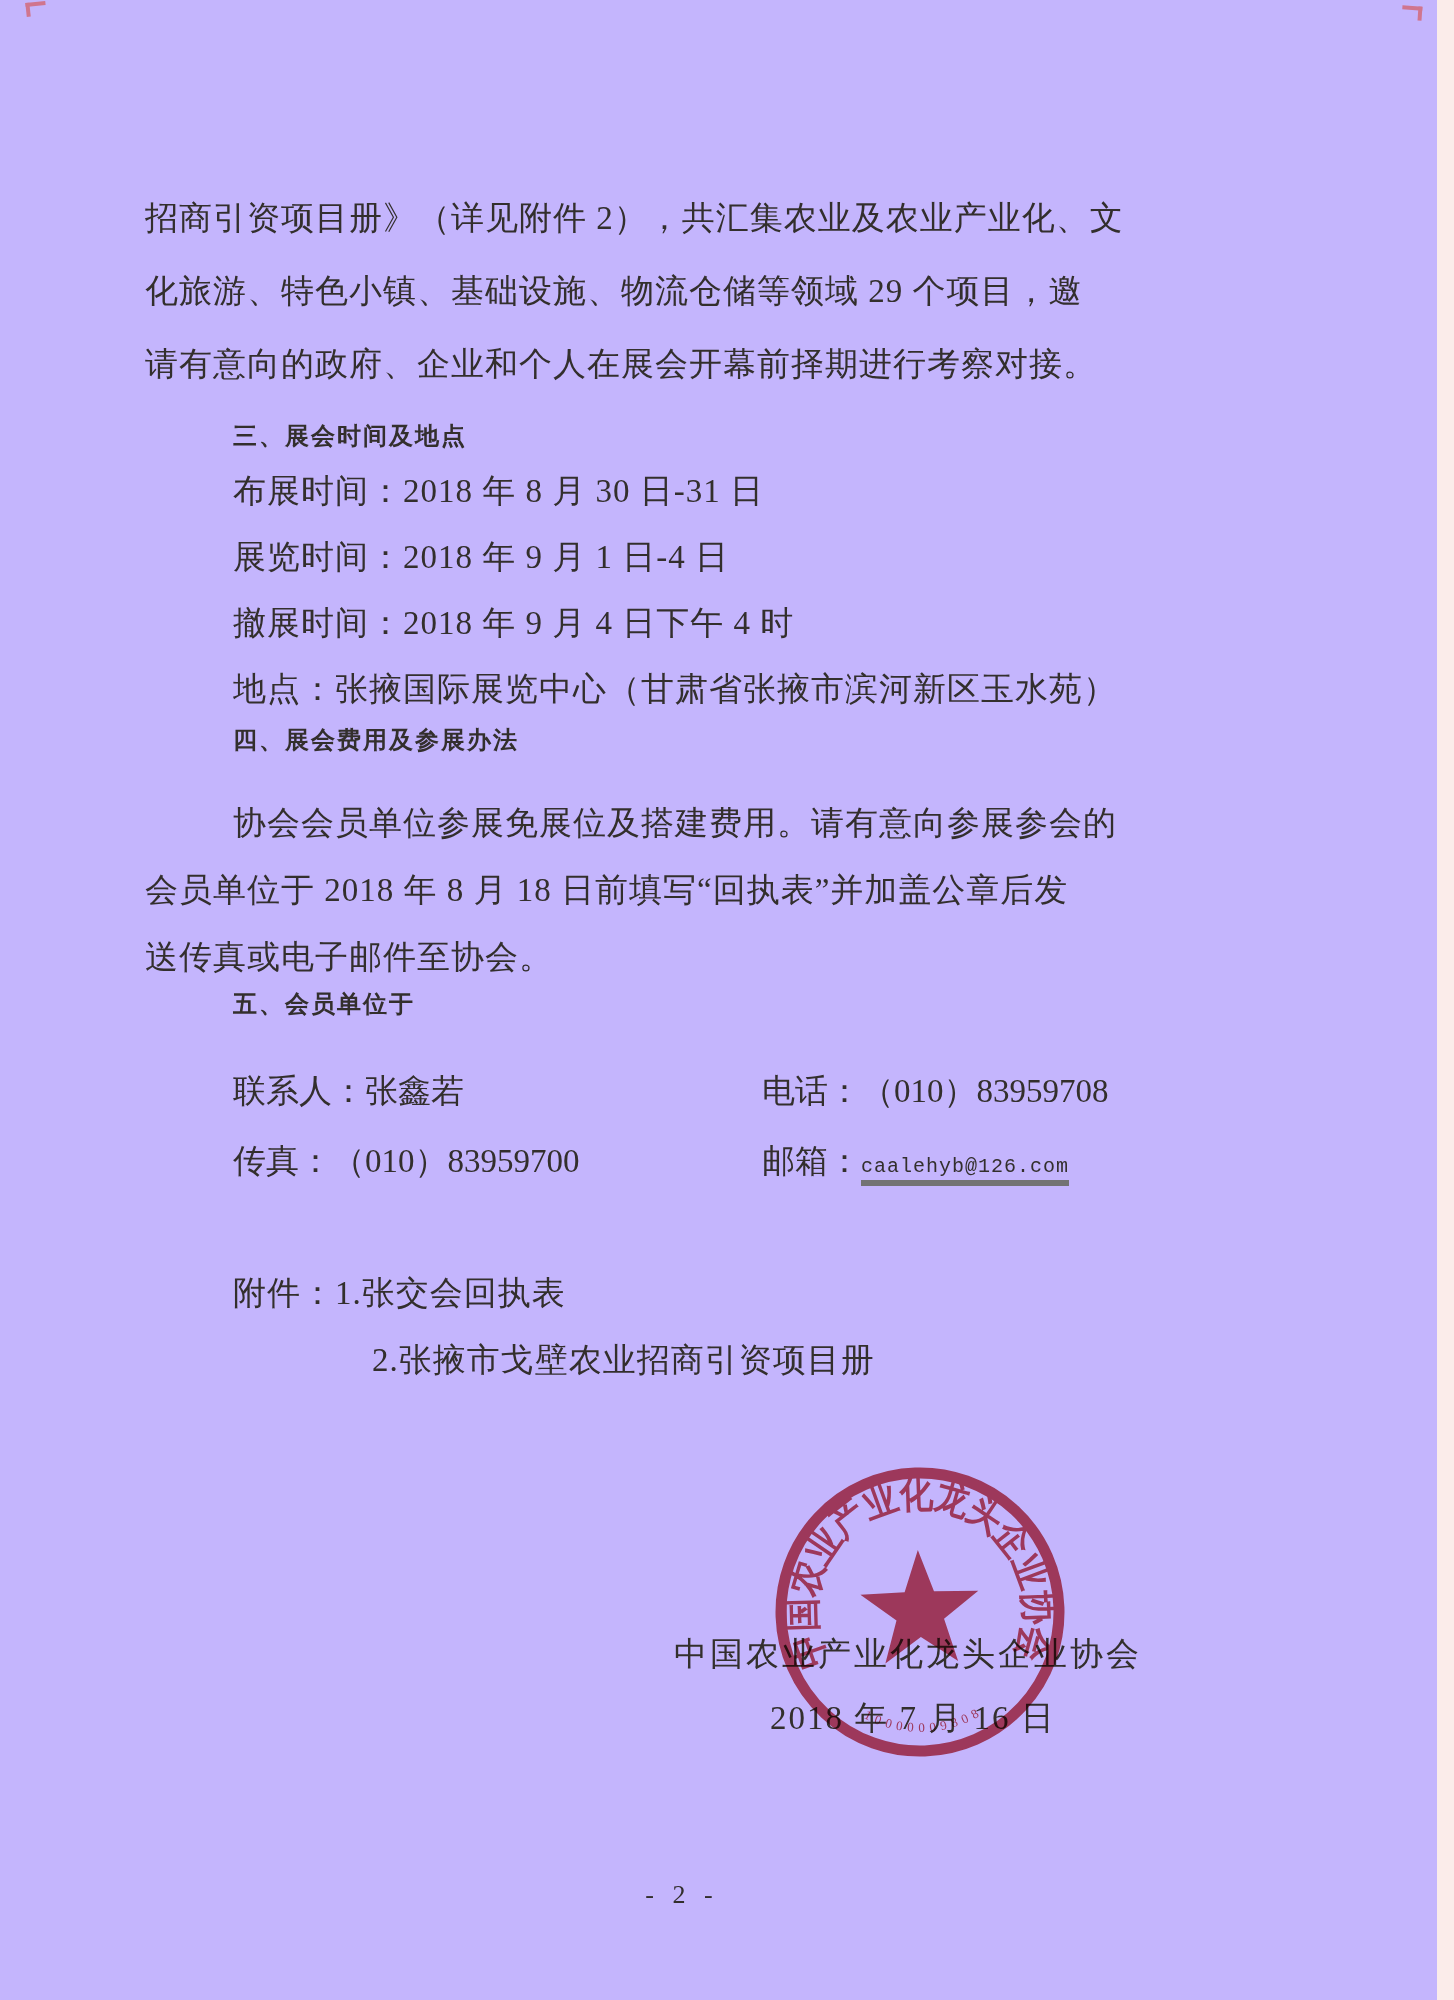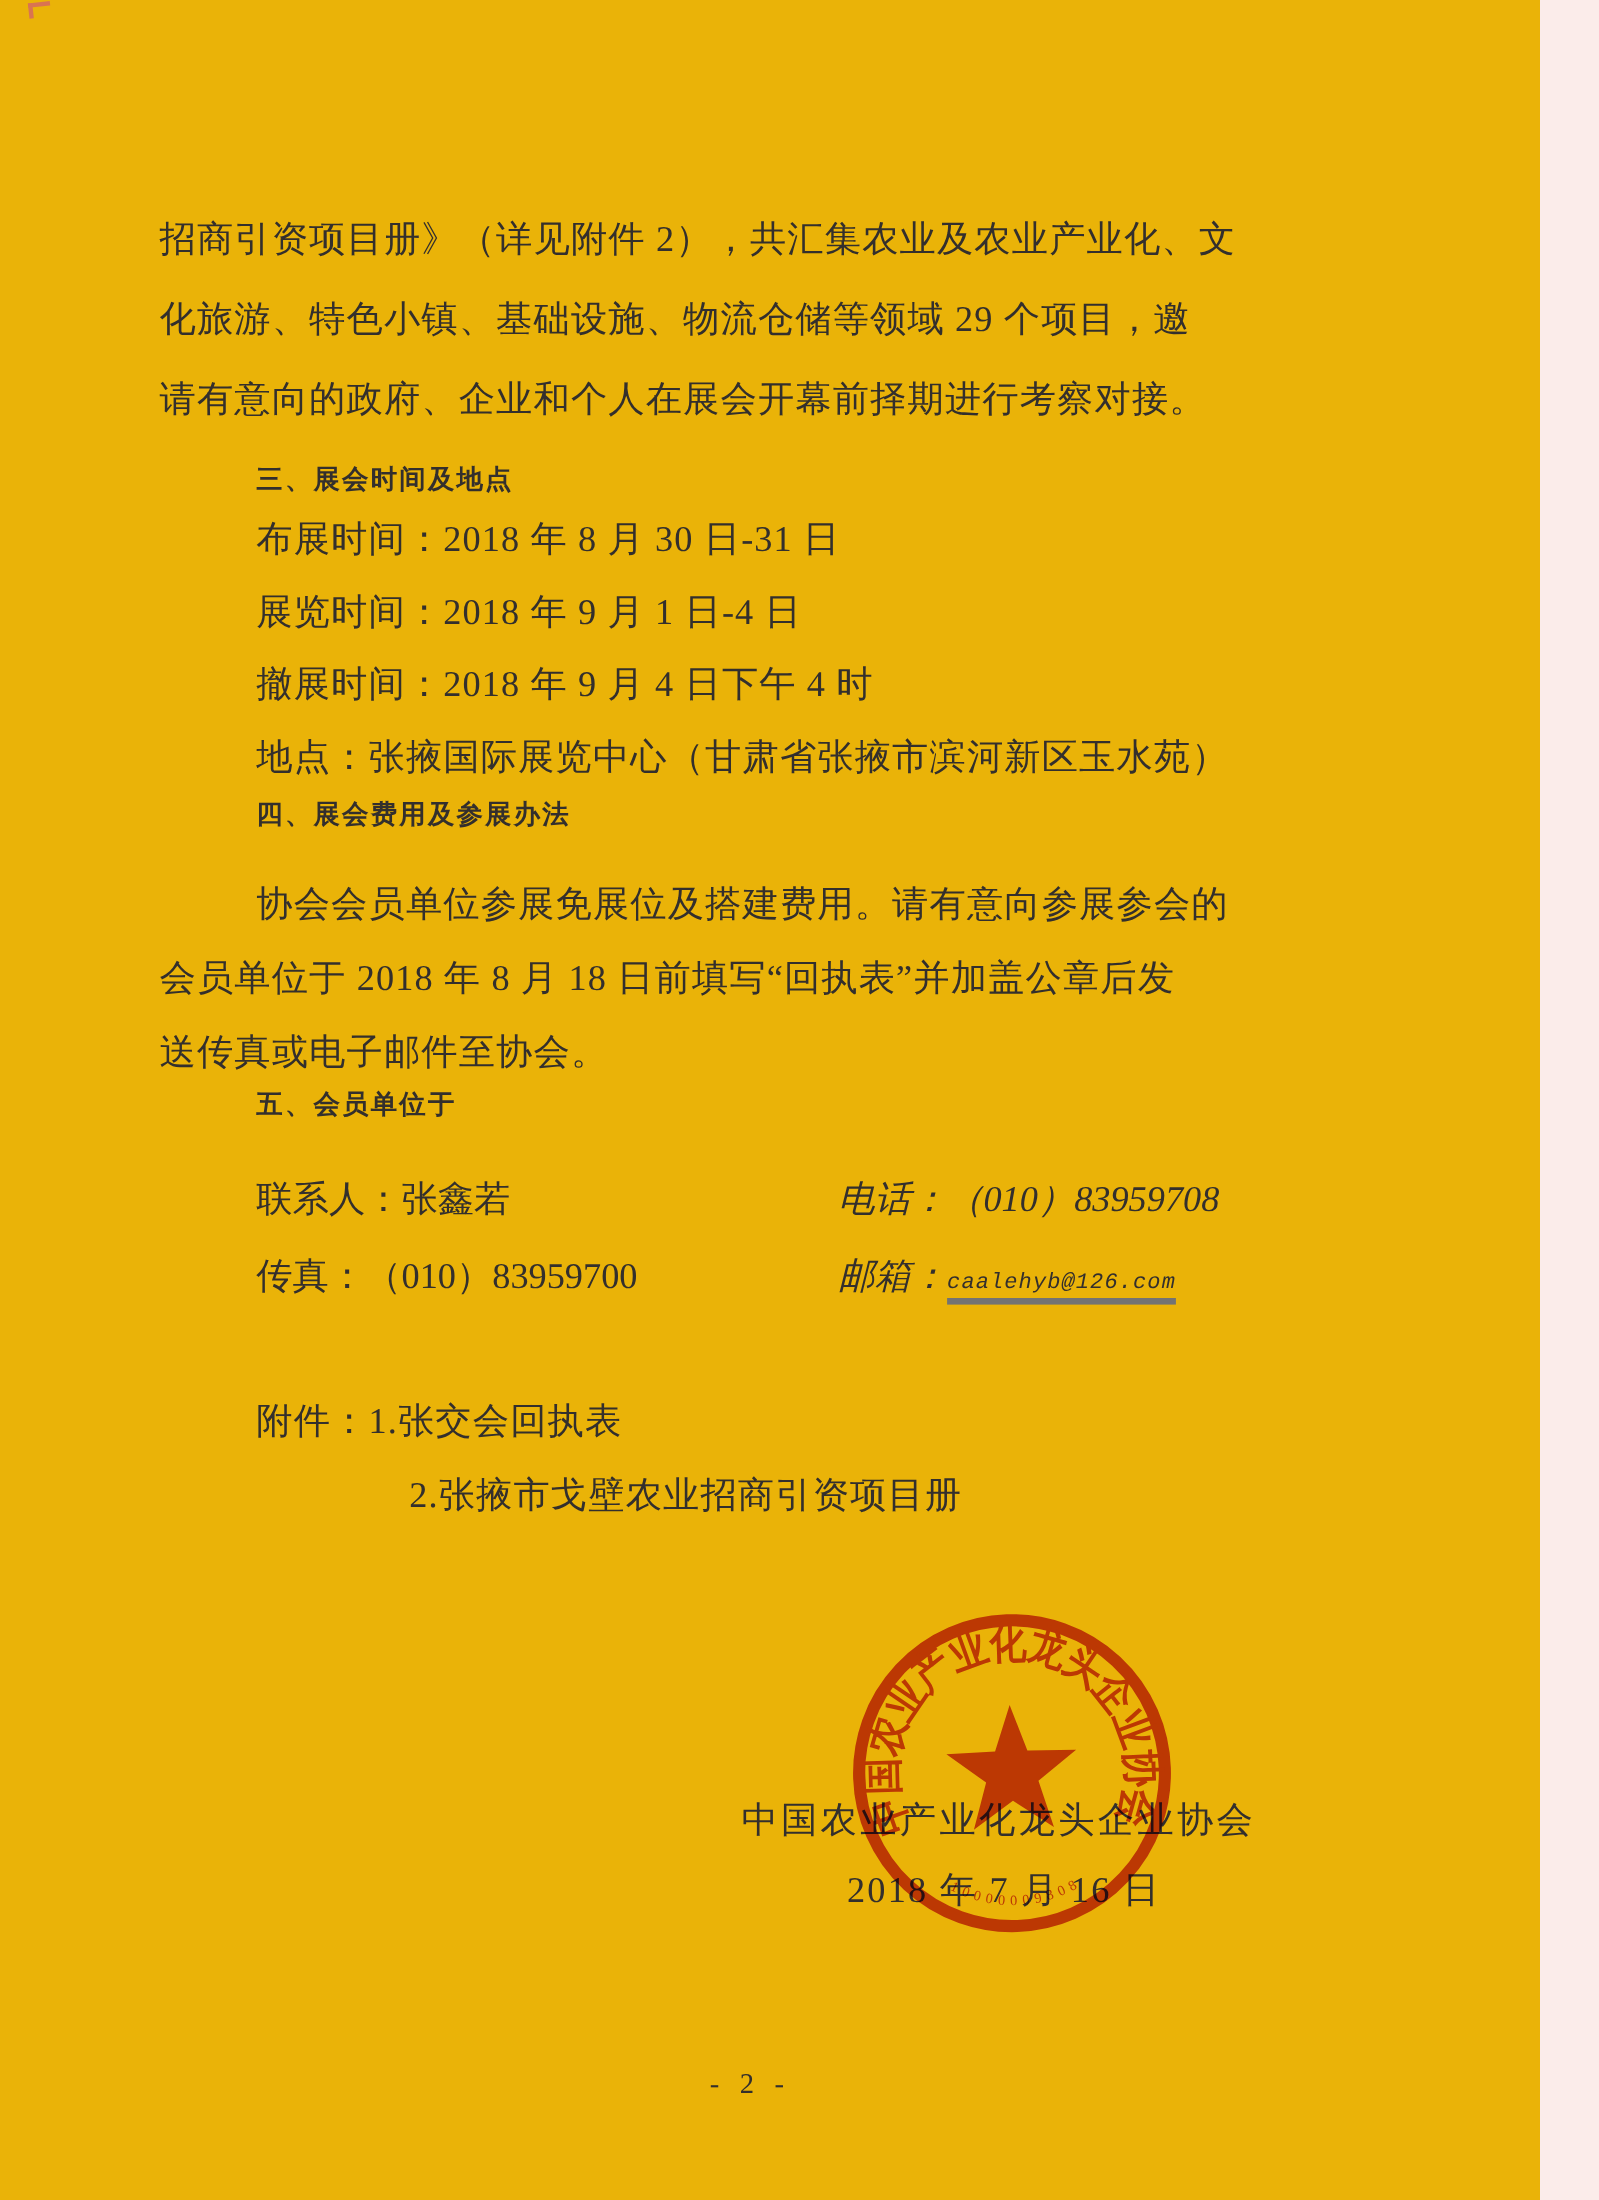--- a/index.html
+++ b/index.html
@@ -1,41 +1,42 @@
 <!DOCTYPE html>
 <html><head>
 <meta charset="utf-8">
 <style>
   html,body{margin:0;padding:0;background:#fbecea;}
   .page{
     position:relative;
     width:1400px;height:2000px;
-    background:#eab308;
+    background:#c4b5fd;
     color:#332f2d;
     font-family:"Liberation Serif","DejaVu Serif",serif;
     font-size:33px;
     overflow:hidden;
+    padding-left:37px;
   }
   .line{white-space:nowrap;}
   .intro{position:absolute;left:145px;top:182px;width:880px;line-height:73px;letter-spacing:1px;}
   .heading{
     position:absolute;left:233px;
     font-family:"Liberation Sans","DejaVu Sans",sans-serif;
     font-weight:700;font-size:24px;letter-spacing:2px;white-space:nowrap;
   }
   .h-sec3{top:420px;}
   .h-sec4{top:724px;}
   .h-sec5{top:988px;}
   .sec3-list{position:absolute;left:233px;top:458px;line-height:66px;letter-spacing:1px;}
   .sec4-para{position:absolute;left:145px;top:790px;width:890px;line-height:67px;letter-spacing:1px;}
   .sec4-para .indent{padding-left:88px;}
   .contacts{position:absolute;left:233px;top:1056px;line-height:70px;}
   .contact-row{display:flex;gap:44px;}
   .contact-cell-left{width:485px;white-space:nowrap;}
-  .contact-cell-right{white-space:nowrap;font-style:italic;}
+  .contact-cell-right{white-space:nowrap;}
   .email{
     font-family:"Liberation Mono","DejaVu Sans Mono",monospace;
     font-size:20px;letter-spacing:1px;
     border-bottom:6px solid #737373;padding-bottom:2px;
   }
   .attach{position:absolute;left:233px;top:1260px;line-height:67px;letter-spacing:1px;}
   .attach .line2{margin-left:139px;}
   .sig-org{position:absolute;left:674px;top:1632px;letter-spacing:3px;white-space:nowrap;z-index:2;}
   .sig-date{position:absolute;left:770px;top:1696px;letter-spacing:2px;white-space:nowrap;z-index:2;}
   .seal{position:absolute;left:770px;top:1462px;width:300px;height:300px;

